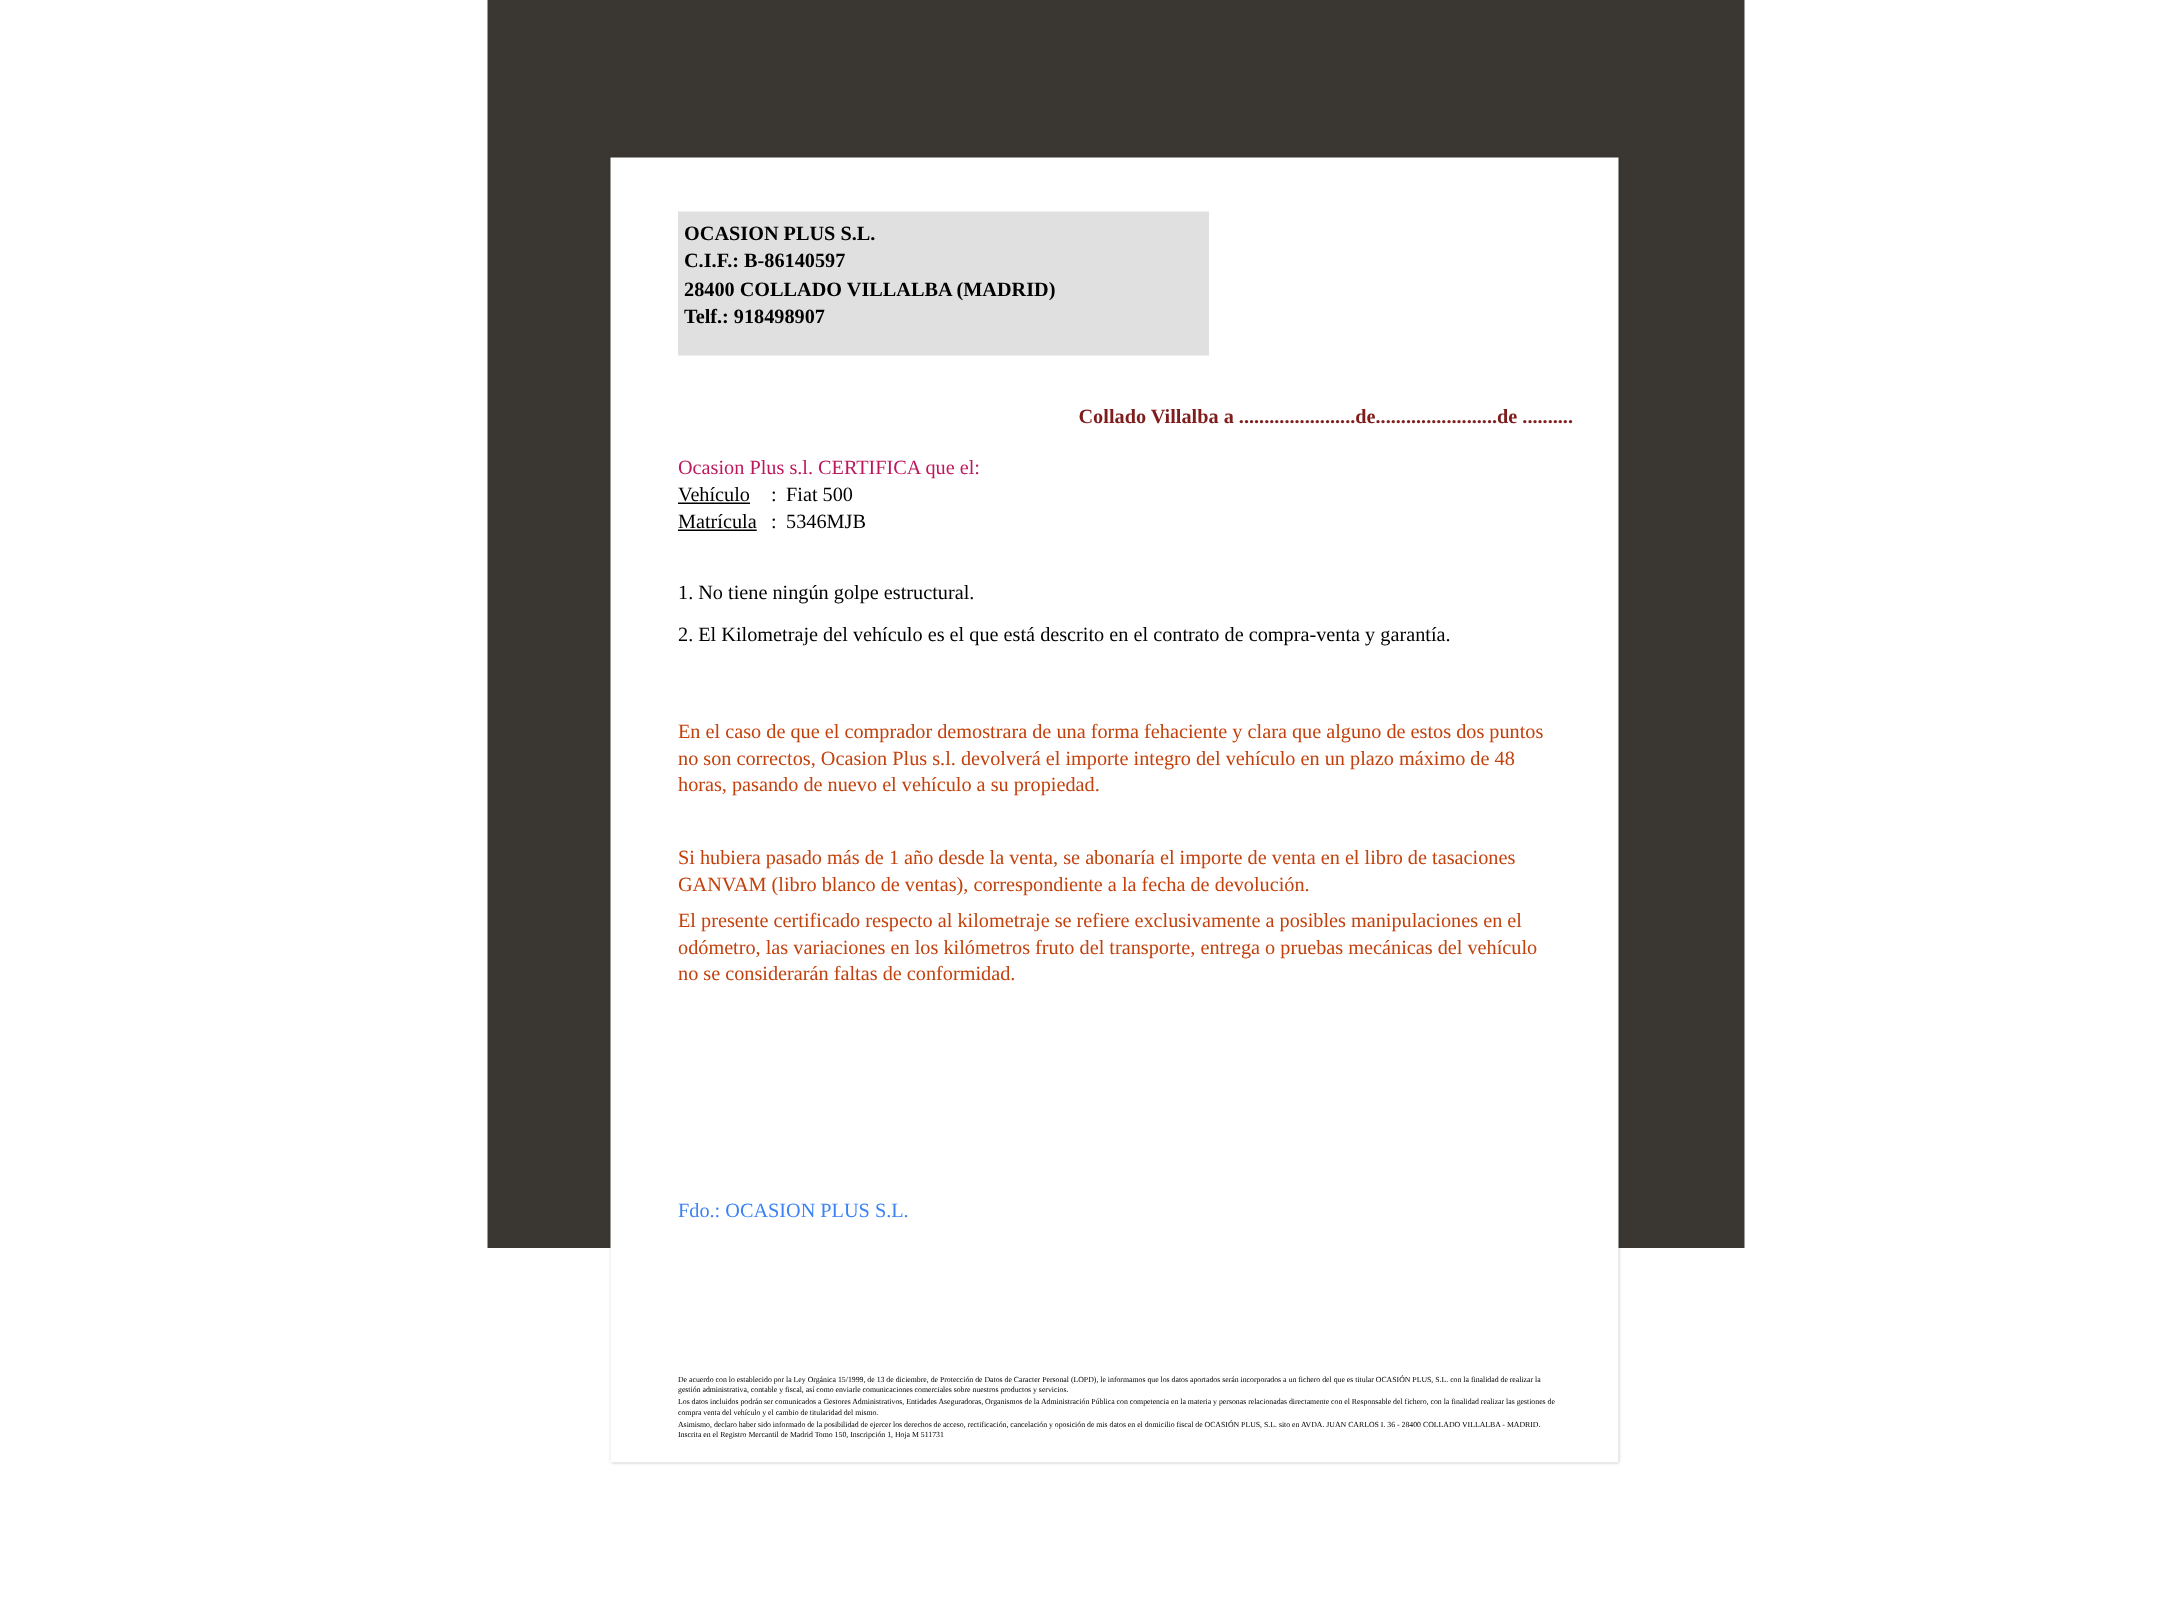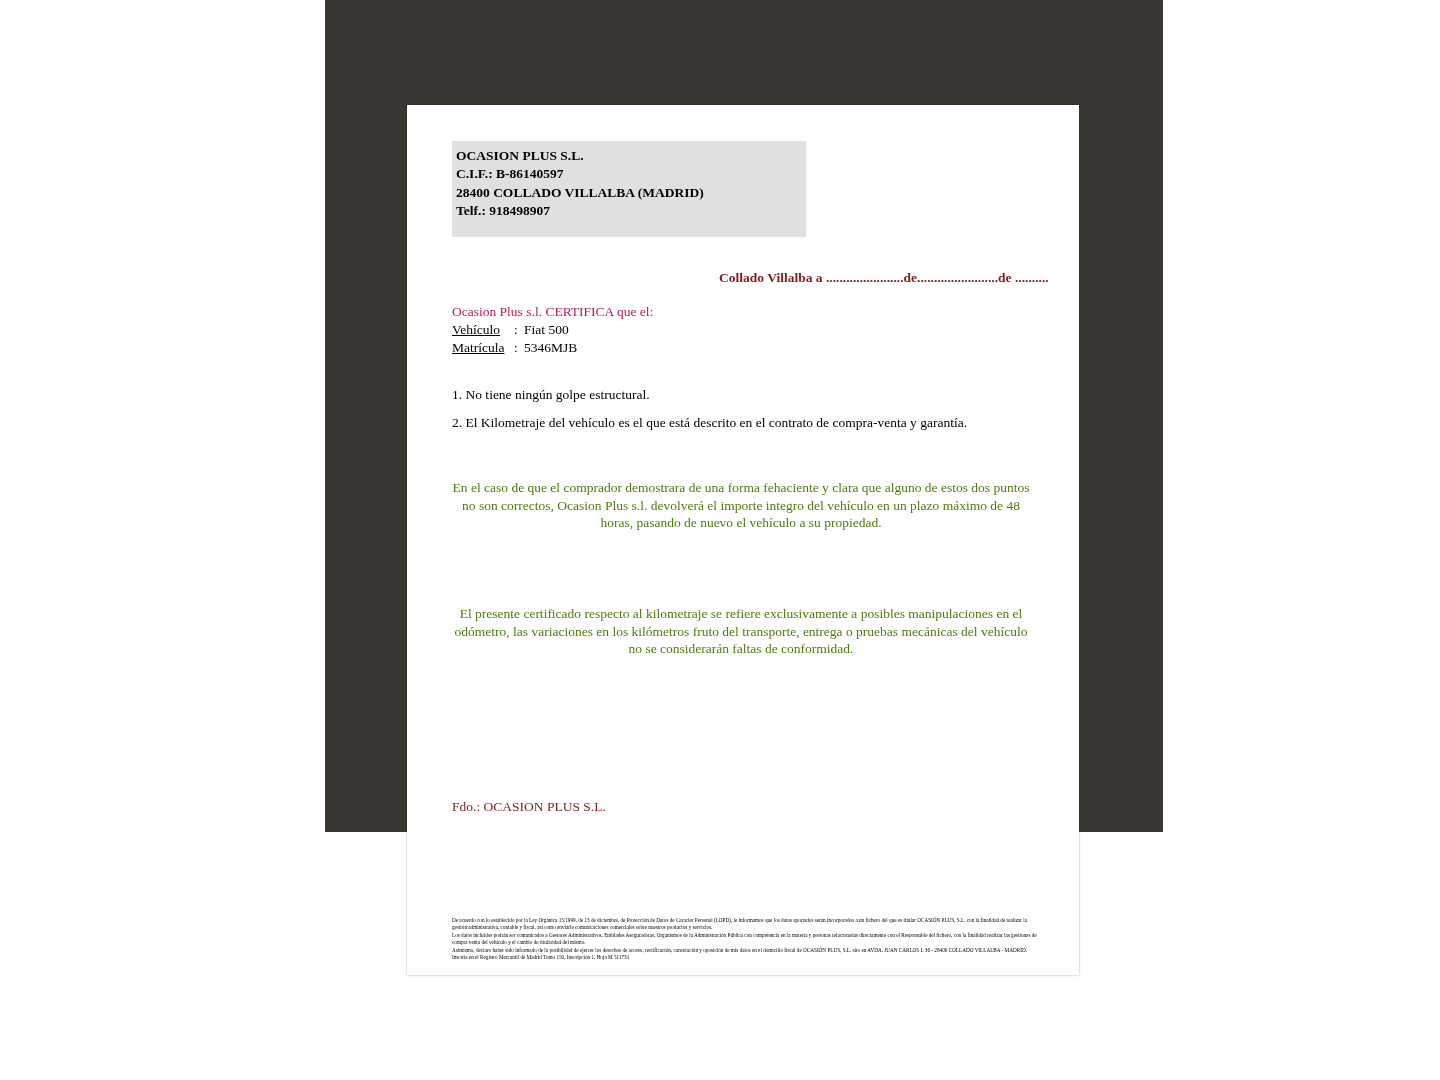--- a/index.html
+++ b/index.html
@@ -86,33 +86,33 @@
     white-space: nowrap;
   }
   .point.p1 { top: 282px; }
   .point.p2 { top: 310px; }
   .para {
     position: absolute;
     left: 45px;
     width: 578px;
     font-size: 13.5px;
     line-height: 17.5px;
-    color: #4d7c0f;
-    text-align: center;
+    color: #c2410c;
+    text-align: left;
   }
   .para.a { top: 374px; }
   .para.b { top: 428px; }
   .para.c { top: 458px; }
   .para.d { top: 500px; }
   .signature {
     position: absolute;
     left: 45px;
     top: 694px;
     font-size: 13.5px;
-    color: #7f1d1d;
+    color: #3b82f6;
   }
   .legal {
     position: absolute;
     left: 45px;
     top: 812px;
     width: 588px;
     font-size: 5.2px;
     line-height: 7.4px;
     color: #000;
     text-align: left;
@@ -142,20 +142,21 @@
     </div>
 
     <div class="field-row r2">
       <span class="field-label">Matrícula</span><span class="field-sep">:</span><span>5346MJB</span>
     </div>
 
     <div class="point p1">1. No tiene ningún golpe estructural.</div>
     <div class="point p2">2. El Kilometraje del vehículo es el que está descrito en el contrato de compra-venta y garantía.</div>
 
     <div class="para a">En el caso de que el comprador demostrara de una forma fehaciente y clara que alguno de estos dos puntos no son correctos, Ocasion Plus s.l. devolverá el importe integro del vehículo en un plazo máximo de 48 horas, pasando de nuevo el vehículo a su propiedad.</div>
+    <div class="para c">Si hubiera pasado más de 1 año desde la venta, se abonaría el importe de venta en el libro de tasaciones GANVAM (libro blanco de ventas), correspondiente a la fecha de devolución.</div>
     <div class="para d">El presente certificado respecto al kilometraje se refiere exclusivamente a posibles manipulaciones en el odómetro, las variaciones en los kilómetros fruto del transporte, entrega o pruebas mecánicas del vehículo no se considerarán faltas de conformidad.</div>
 
     <div class="signature">Fdo.: OCASION PLUS S.L.</div>
 
     <div class="legal">
       <p>De acuerdo con lo establecido por la Ley Orgánica 15/1999, de 13 de diciembre, de Protección de Datos de Caracter Personal (LOPD), le informamos que los datos aportados serán incorporados a un fichero del que es titular OCASIÓN PLUS, S.L. con la finalidad de realizar la gestión administrativa, contable y fiscal, así como enviarle comunicaciones comerciales sobre nuestros productos y servicios.</p>
       <p>Los datos incluidos podrán ser comunicados a Gestores Administrativos, Entidades Aseguradoras, Organismos de la Administración Pública con competencia en la materia y personas relacionadas directamente con el Responsable del fichero, con la finalidad realizar las gestiones de compra venta del vehículo y el cambio de titularidad del mismo.</p>
       <p>Asimismo, declaro haber sido informado de la posibilidad de ejercer los derechos de acceso, rectificación, cancelación y oposición de mis datos en el domicilio fiscal de OCASIÓN PLUS, S.L. sito en AVDA. JUAN CARLOS I. 36 - 28400 COLLADO VILLALBA - MADRID. Inscrita en el Registro Mercantil de Madrid Tomo 150, Inscripción 1, Hoja M 511731</p>
     </div>
 

